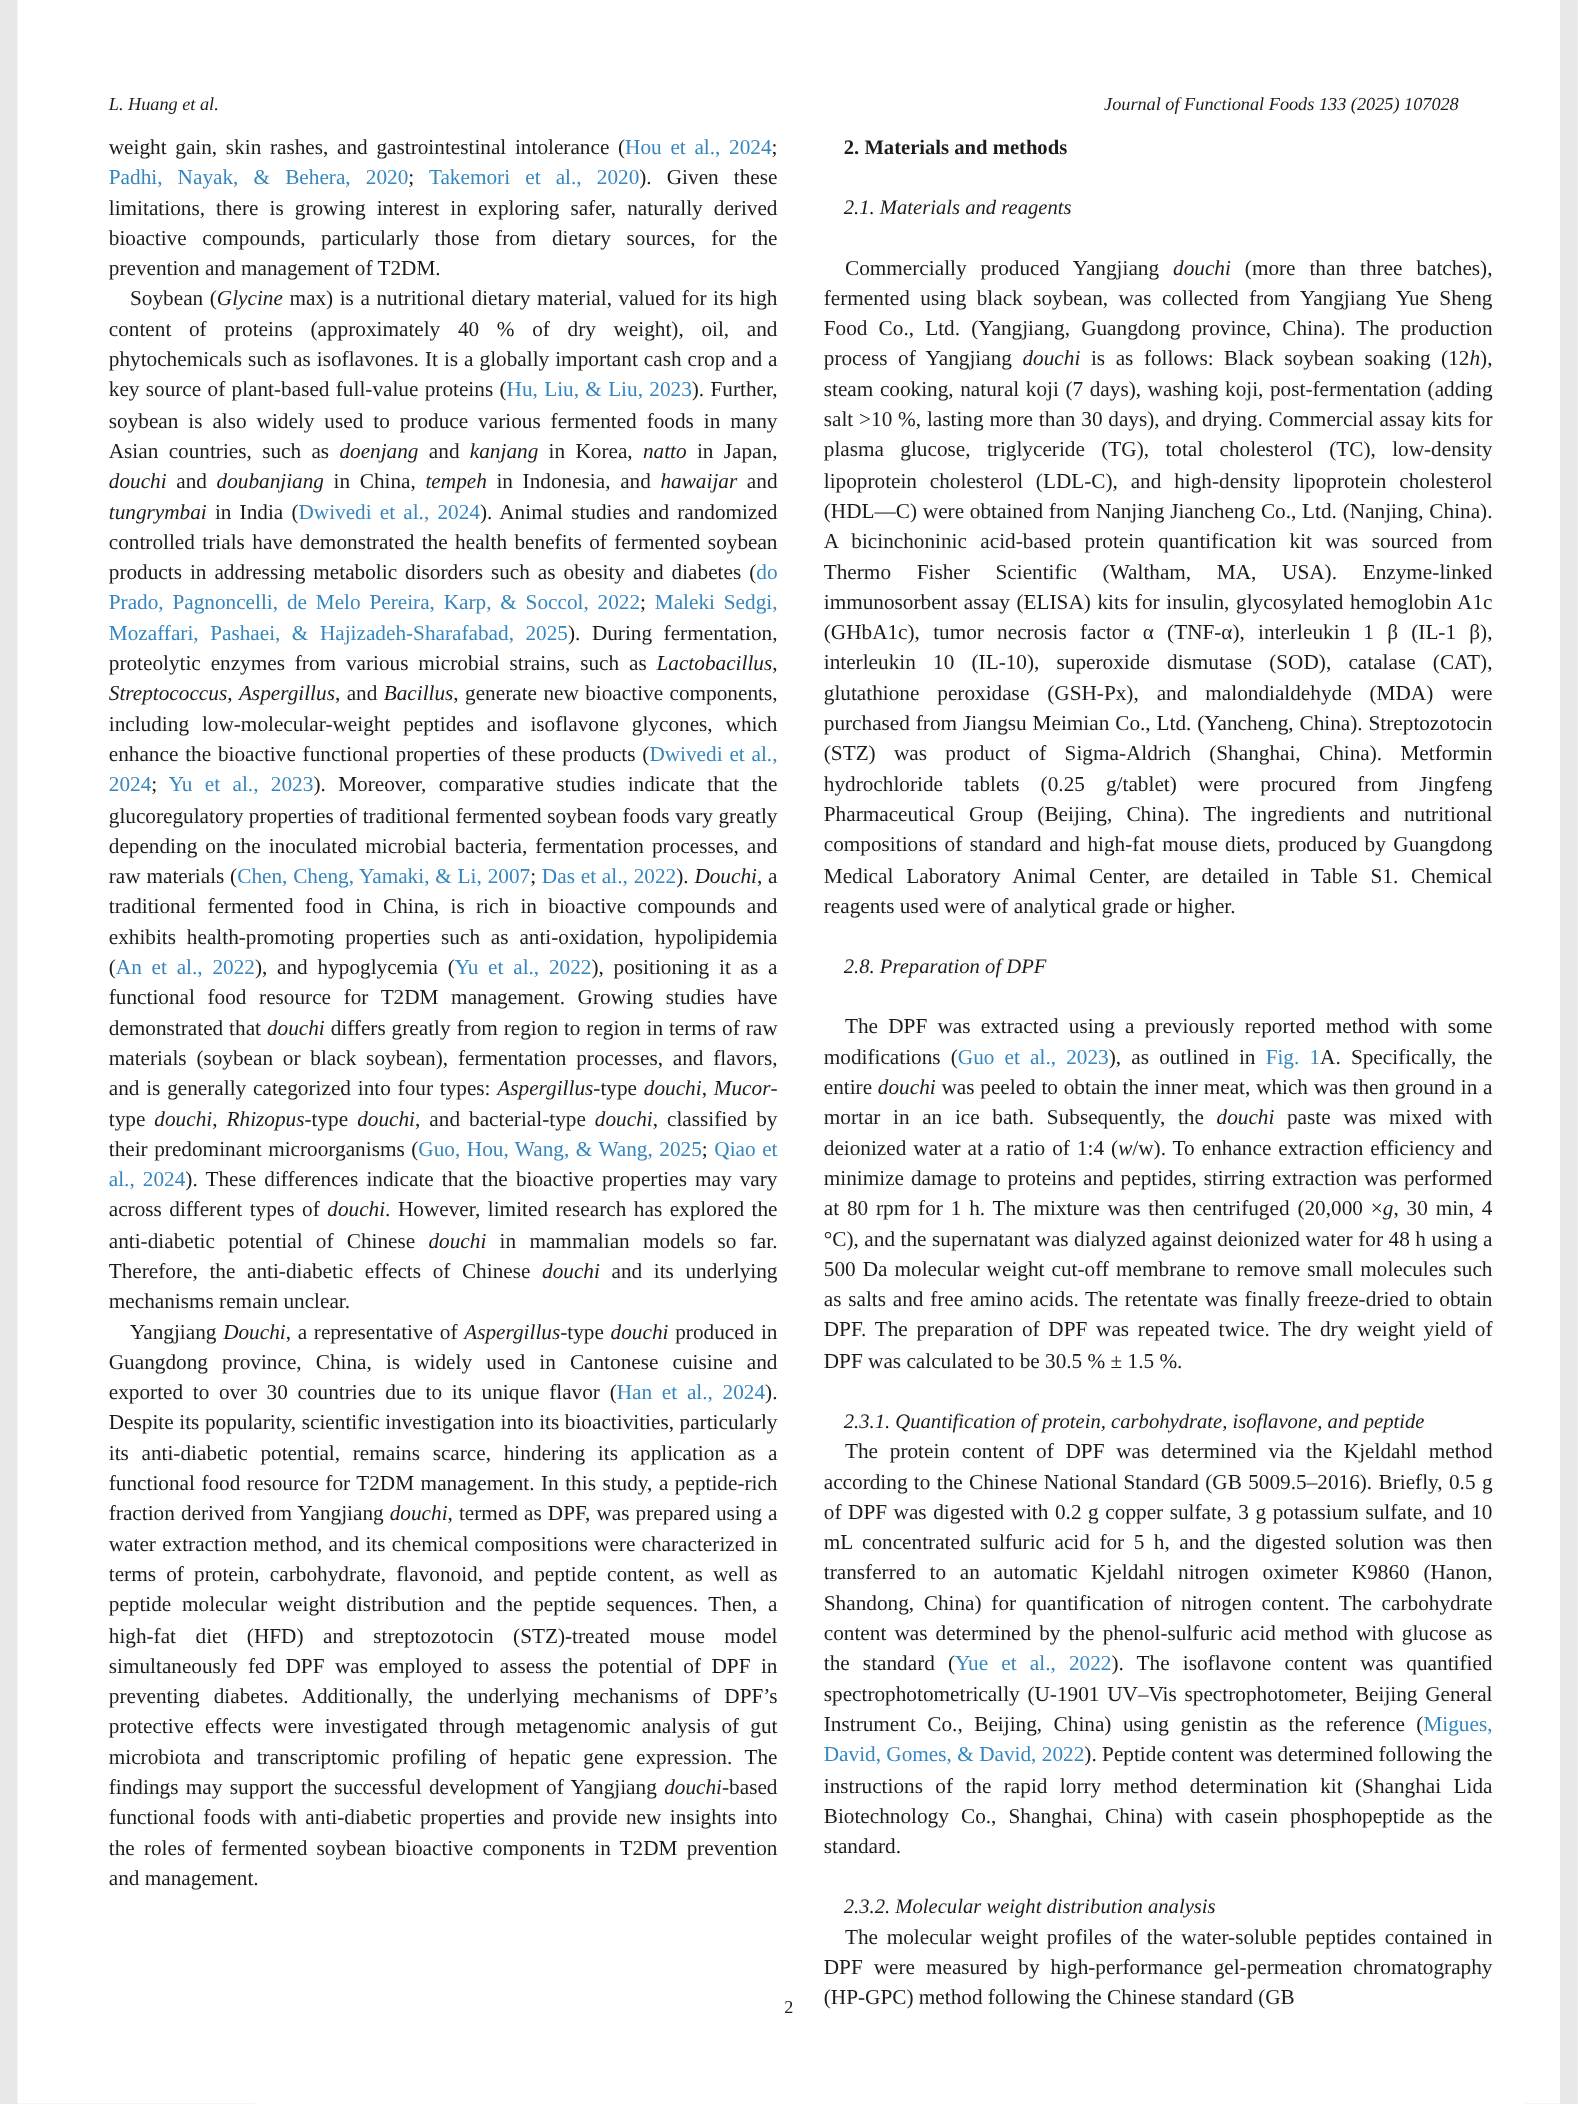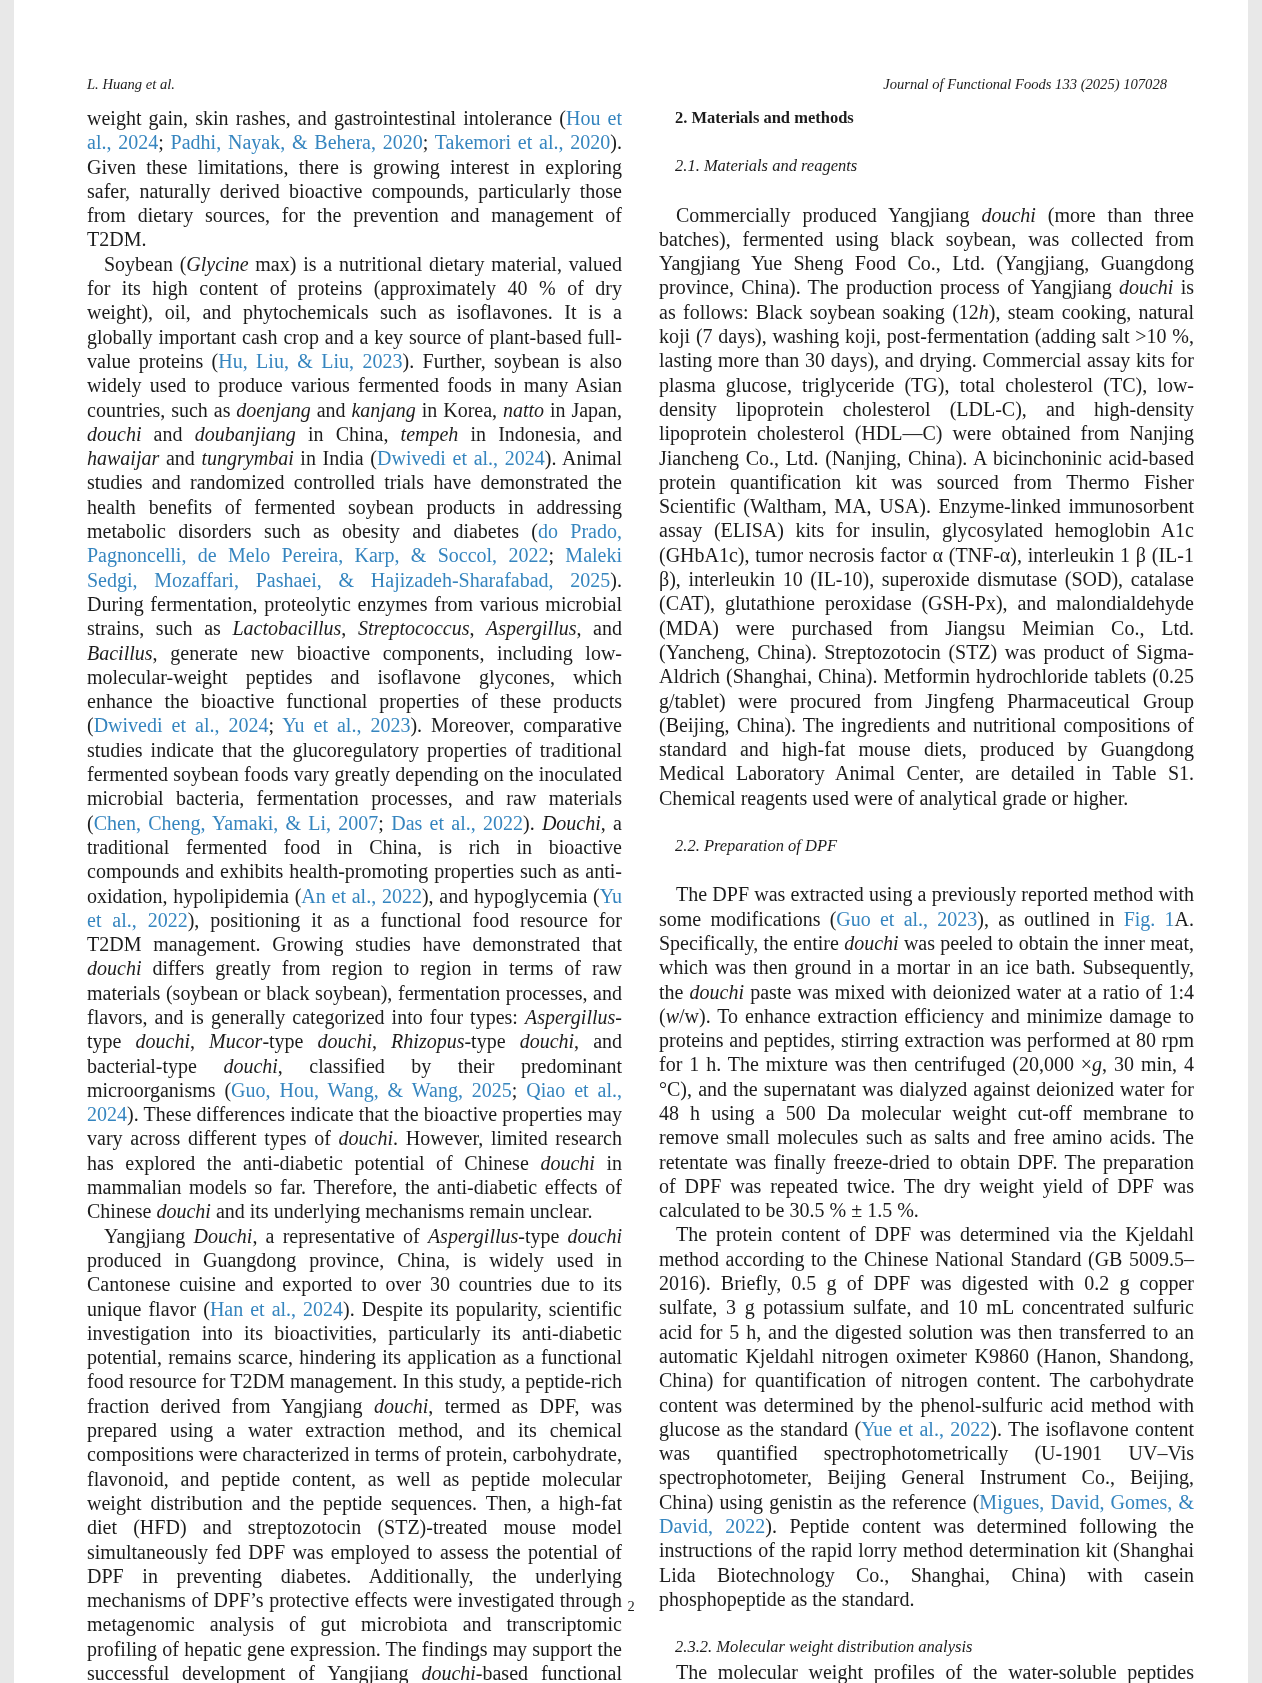--- a/index.html
+++ b/index.html
@@ -28,21 +28,21 @@
     position: absolute;
     top: 106px;
     left: 73px;
     right: 81px;
     display: flex;
     gap: 37px;
   }
   .col { width: 535px; flex: none; }
   .col p {
     margin: 0;
-    font-size: 20px;
+    font-size: 17px;
     line-height: 24.3px;
     text-align: justify;
     hyphens: auto;
     -webkit-hyphens: auto;
   }
   .col p.indent { text-indent: 17px; }
   h2.hb, h3.hi {
     font-size: 16.5px;
     line-height: 24.3px;
     margin: 24px 16px;
@@ -79,22 +79,23 @@
   <div class="content">
     <div class="col">
         <p><span>weight gain, skin rashes, and gastrointestinal intolerance (</span><a class="cite" href="#">Hou et al., 2024</a><span>; </span><a class="cite" href="#">Padhi, Nayak, &amp; Behera, 2020</a><span>; </span><a class="cite" href="#">Takemori et al., 2020</a><span>). Given these limitations, there is growing interest in exploring safer, naturally derived bioactive compounds, particularly those from dietary sources, for the prevention and management of T2DM.</span></p>
         <p class="indent"><span>Soybean (</span><span class="it">Glycine</span><span> max) is a nutritional dietary material, valued for its high content of proteins (approximately 40 % of dry weight), oil, and phytochemicals such as isoflavones. It is a globally important cash crop and a key source of plant-based full-value proteins (</span><a class="cite" href="#">Hu, Liu, &amp; Liu, 2023</a><span>). Further, soybean is also widely used to produce various fermented foods in many Asian countries, such as </span><span class="it">doenjang</span><span> and </span><span class="it">kanjang</span><span> in Korea, </span><span class="it">natto</span><span> in Japan, </span><span class="it">douchi</span><span> and </span><span class="it">doubanjiang</span><span> in China, </span><span class="it">tempeh</span><span> in Indonesia, and </span><span class="it">hawaijar</span><span> and </span><span class="it">tungrymbai</span><span> in India (</span><a class="cite" href="#">Dwivedi et al., 2024</a><span>). Animal studies and randomized controlled trials have demonstrated the health benefits of fermented soybean products in addressing metabolic disorders such as obesity and diabetes (</span><a class="cite" href="#">do Prado, Pagnoncelli, de Melo Pereira, Karp, &amp; Soccol, 2022</a><span>; </span><a class="cite" href="#">Maleki Sedgi, Mozaffari, Pashaei, &amp; Hajizadeh-Sharafabad, 2025</a><span>). During fermentation, proteolytic enzymes from various microbial strains, such as </span><span class="it">Lactobacillus</span><span>, </span><span class="it">Streptococcus</span><span>, </span><span class="it">Aspergillus</span><span>, and </span><span class="it">Bacillus</span><span>, generate new bioactive components, including low-molecular-weight peptides and isoflavone glycones, which enhance the bioactive functional properties of these products (</span><a class="cite" href="#">Dwivedi et al., 2024</a><span>; </span><a class="cite" href="#">Yu et al., 2023</a><span>). Moreover, comparative studies indicate that the glucoregulatory properties of traditional fermented soybean foods vary greatly depending on the inoculated microbial bacteria, fermentation processes, and raw materials (</span><a class="cite" href="#">Chen, Cheng, Yamaki, &amp; Li, 2007</a><span>; </span><a class="cite" href="#">Das et al., 2022</a><span>). </span><span class="it">Douchi</span><span>, a traditional fermented food in China, is rich in bioactive compounds and exhibits health-promoting properties such as anti-oxidation, hypolipidemia (</span><a class="cite" href="#">An et al., 2022</a><span>), and hypoglycemia (</span><a class="cite" href="#">Yu et al., 2022</a><span>), positioning it as a functional food resource for T2DM management. Growing studies have demonstrated that </span><span class="it">douchi</span><span> differs greatly from region to region in terms of raw materials (soybean or black soybean), fermentation processes, and flavors, and is generally categorized into four types: </span><span class="it">Aspergillus</span><span>-type </span><span class="it">douchi</span><span>, </span><span class="it">Mucor</span><span>-type </span><span class="it">douchi</span><span>, </span><span class="it">Rhizopus</span><span>-type </span><span class="it">douchi</span><span>, and bacterial-type </span><span class="it">douchi</span><span>, classified by their predominant microorganisms (</span><a class="cite" href="#">Guo, Hou, Wang, &amp; Wang, 2025</a><span>; </span><a class="cite" href="#">Qiao et al., 2024</a><span>). These differences indicate that the bioactive properties may vary across different types of </span><span class="it">douchi</span><span>. However, limited research has explored the anti-diabetic potential of Chinese </span><span class="it">douchi</span><span> in mammalian models so far. Therefore, the anti-diabetic effects of Chinese </span><span class="it">douchi</span><span> and its underlying mechanisms remain unclear.</span></p>
         <p class="indent"><span>Yangjiang </span><span class="it">Douchi</span><span>, a representative of </span><span class="it">Aspergillus</span><span>-type </span><span class="it">douchi</span><span> produced in Guangdong province, China, is widely used in Cantonese cuisine and exported to over 30 countries due to its unique flavor (</span><a class="cite" href="#">Han et al., 2024</a><span>). Despite its popularity, scientific investigation into its bioactivities, particularly its anti-diabetic potential, remains scarce, hindering its application as a functional food resource for T2DM management. In this study, a peptide-rich fraction derived from Yangjiang </span><span class="it">douchi</span><span>, termed as DPF, was prepared using a water extraction method, and its chemical compositions were characterized in terms of protein, carbohydrate, flavonoid, and peptide content, as well as peptide molecular weight distribution and the peptide sequences. Then, a high-fat diet (HFD) and streptozotocin (STZ)-treated mouse model simultaneously fed DPF was employed to assess the potential of DPF in preventing diabetes. Additionally, the underlying mechanisms of DPF’s protective effects were investigated through metagenomic analysis of gut microbiota and transcriptomic profiling of hepatic gene expression. The findings may support the successful development of Yangjiang </span><span class="it">douchi</span><span>-based functional foods with anti-diabetic properties and provide new insights into the roles of fermented soybean bioactive components in T2DM prevention and management.</span></p>
       </div>
     <div class="col">
         <h2 class="hb first">2. Materials and methods</h2>
         <h3 class="hi">2.1. Materials and reagents</h3>
         <p class="indent"><span>Commercially produced Yangjiang </span><span class="it">douchi</span><span> (more than three batches), fermented using black soybean, was collected from Yangjiang Yue Sheng Food Co., Ltd. (Yangjiang, Guangdong province, China). The production process of Yangjiang </span><span class="it">douchi</span><span> is as follows: Black soybean soaking (12</span><span class="it">h</span><span>), steam cooking, natural koji (7 days), washing koji, post-fermentation (adding salt &gt;10 %, lasting more than 30 days), and drying. Commercial assay kits for plasma glucose, triglyceride (TG), total cholesterol (TC), low-density lipoprotein cholesterol (LDL-C), and high-density lipoprotein cholesterol (HDL—C) were obtained from Nanjing Jiancheng Co., Ltd. (Nanjing, China). A bicinchoninic acid-based protein quantification kit was sourced from Thermo Fisher Scientific (Waltham, MA, USA). Enzyme-linked immunosorbent assay (ELISA) kits for insulin, glycosylated hemoglobin A1c (GHbA1c), tumor necrosis factor α (TNF-α), interleukin 1 β (IL-1 β), interleukin 10 (IL-10), superoxide dismutase (SOD), catalase (CAT), glutathione peroxidase (GSH-Px), and malondialdehyde (MDA) were purchased from Jiangsu Meimian Co., Ltd. (Yancheng, China). Streptozotocin (STZ) was product of Sigma-Aldrich (Shanghai, China). Metformin hydrochloride tablets (0.25 g/tablet) were procured from Jingfeng Pharmaceutical Group (Beijing, China). The ingredients and nutritional compositions of standard and high-fat mouse diets, produced by Guangdong Medical Laboratory Animal Center, are detailed in Table S1. Chemical reagents used were of analytical grade or higher.</span></p>
-        <h3 class="hi">2.2. Preparation of DPF</h3>
+        <h3 class="hi">2.8. Preparation of DPF</h3>
         <p class="indent"><span>The DPF was extracted using a previously reported method with some modifications (</span><a class="cite" href="#">Guo et al., 2023</a><span>), as outlined in </span><a class="cite" href="#">Fig. 1</a><span>A. Specifically, the entire </span><span class="it">douchi</span><span> was peeled to obtain the inner meat, which was then ground in a mortar in an ice bath. Subsequently, the </span><span class="it">douchi</span><span> paste was mixed with deionized water at a ratio of 1:4 (</span><span class="it">w</span><span>/w). To enhance extraction efficiency and minimize damage to proteins and peptides, stirring extraction was performed at 80 rpm for 1 h. The mixture was then centrifuged (20,000 ×</span><span class="it">g</span><span>, 30 min, 4 °C), and the supernatant was dialyzed against deionized water for 48 h using a 500 Da molecular weight cut-off membrane to remove small molecules such as salts and free amino acids. The retentate was finally freeze-dried to obtain DPF. The preparation of DPF was repeated twice. The dry weight yield of DPF was calculated to be 30.5 % ± 1.5 %.</span></p>
+        <h3 class="hi tight">2.3.1. Quantification of protein, carbohydrate, isoflavone, and peptide</h3>
         <p class="indent"><span>The protein content of DPF was determined via the Kjeldahl method according to the Chinese National Standard (GB 5009.5–2016). Briefly, 0.5 g of DPF was digested with 0.2 g copper sulfate, 3 g potassium sulfate, and 10 mL concentrated sulfuric acid for 5 h, and the digested solution was then transferred to an automatic Kjeldahl nitrogen oximeter K9860 (Hanon, Shandong, China) for quantification of nitrogen content. The carbohydrate content was determined by the phenol-sulfuric acid method with glucose as the standard (</span><a class="cite" href="#">Yue et al., 2022</a><span>). The isoflavone content was quantified spectrophotometrically (U-1901 UV–Vis spectrophotometer, Beijing General Instrument Co., Beijing, China) using genistin as the reference (</span><a class="cite" href="#">Migues, David, Gomes, &amp; David, 2022</a><span>). Peptide content was determined following the instructions of the rapid lorry method determination kit (Shanghai Lida Biotechnology Co., Shanghai, China) with casein phosphopeptide as the standard.</span></p>
         <h3 class="hi tight">2.3.2. Molecular weight distribution analysis</h3>
         <p class="indent"><span>The molecular weight profiles of the water-soluble peptides contained in DPF were measured by high-performance gel-permeation chromatography (HP-GPC) method following the Chinese standard (GB</span></p>
       </div>
   </div>
 
   <div class="page-footer">2</div>
 </div>
 
 </body></html>

